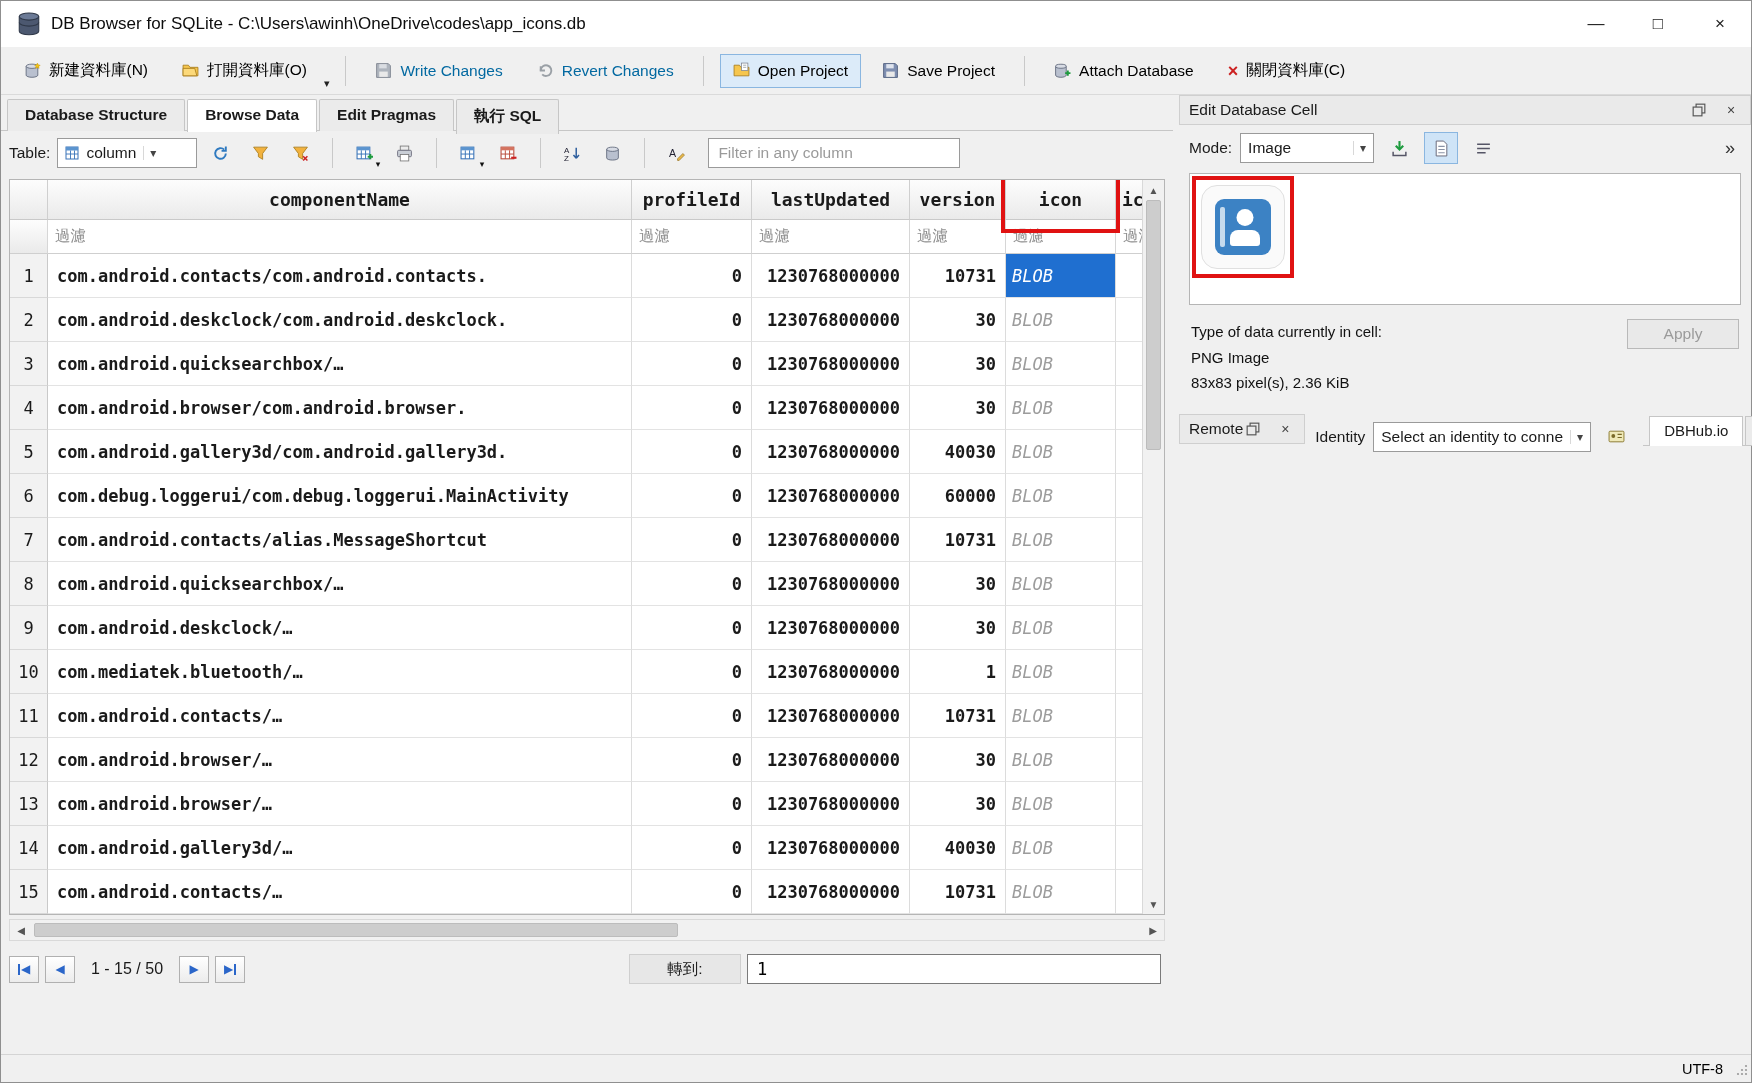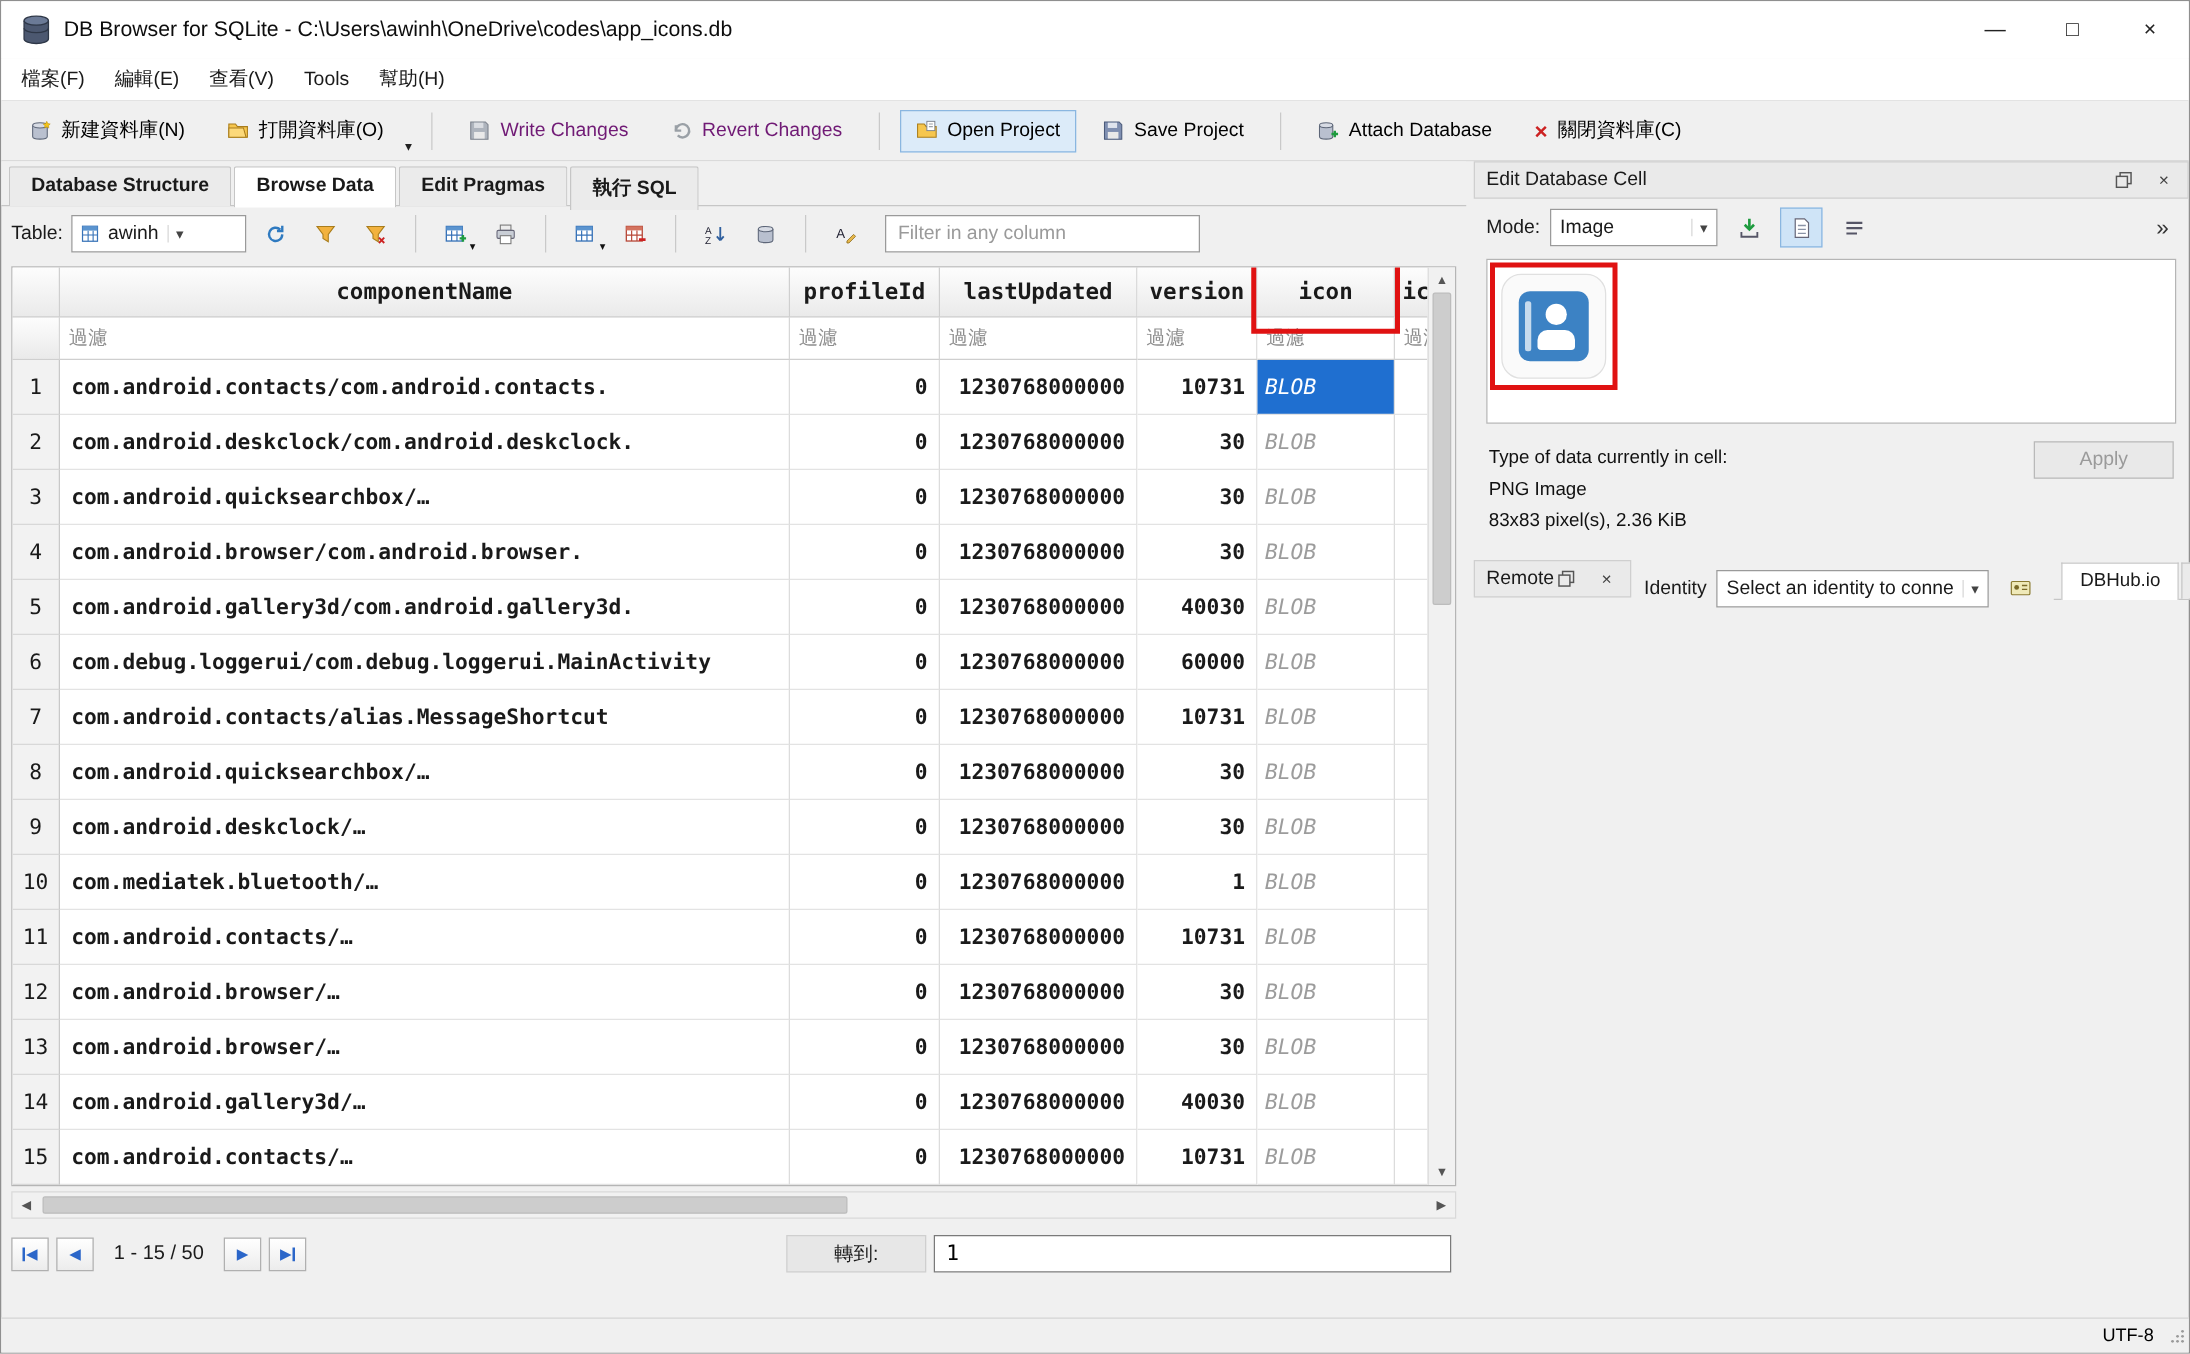--- a/index.html
+++ b/index.html
@@ -15,21 +15,21 @@
   .win-controls { margin-left:auto; display:flex; height:100%; }
   .win-btn { width:62px; height:100%; display:flex; align-items:center; justify-content:center; font-size:17px; color:#222; background:transparent; border:none; }
 
   
   .menubar { height:34px; background:#fff; display:flex; align-items:center; padding:0 4px; border-bottom:1px solid #e3e3e3; flex:0 0 auto; }
   .menu-item { padding:5px 12px; font-size:15.5px; }
 
   
   .toolbar { height:48px; background:#f0f0f0; display:flex; align-items:center; padding:0 10px; gap:8px; border-bottom:1px solid #dadada; flex:0 0 auto; }
   .tb-btn { display:flex; align-items:center; gap:8px; padding:7px 12px; font-size:15.5px; border:1px solid transparent; background:transparent; }
-  .tb-btn.disabled { color:#701a75; }
+  .tb-btn.disabled { color:#0369a1; }
   .tb-btn.highlight { background:#dcebf9; border-color:#8ab6e0; }
   .tb-sep { width:1px; height:30px; background:#c9c9c9; margin:0 8px; }
   .tb-caret { font-size:11px; color:#222; align-self:flex-end; padding-bottom:4px; margin-left:-4px; }
   .ic { width:17px; height:17px; display:block; }
   .ic14 { width:14px; height:14px; display:block; }
   .red-x { color:#cc2222; font-weight:bold; font-size:18px; line-height:1; }
 
   
   .workspace { flex:1 1 auto; display:flex; min-height:0; }
   .main-left { width:1172px; flex:0 0 auto; display:flex; flex-direction:column; min-height:0; }
@@ -151,27 +151,20 @@
         </svg>
     </span>
     <span class="title-text">DB Browser for SQLite - C:\Users\awinh\OneDrive\codes\app_icons.db</span>
     <div class="win-controls">
       <button class="win-btn">—</button>
       <button class="win-btn">□</button>
       <button class="win-btn">×</button>
     </div>
   </div>
 
-  <div class="menubar">
-    <span class="menu-item">檔案(F)</span>
-    <span class="menu-item">編輯(E)</span>
-    <span class="menu-item">查看(V)</span>
-    <span class="menu-item">Tools</span>
-    <span class="menu-item">幫助(H)</span>
-  </div>
 
   <div class="toolbar">
     <button class="tb-btn">
       <span>
           <svg class="ic" viewBox="0 0 16 16">
             <path d="M2 4v8.4c0 1.1 2.5 2 5.5 2s5.5-.9 5.5-2V4" fill="#b9c0cf" stroke="#5d6678" stroke-width=".8"></path>
             <ellipse cx="7.5" cy="4" rx="5.5" ry="2" fill="#d7dbe4" stroke="#5d6678" stroke-width=".8"></ellipse>
             <path d="M12.6 1l.8 1.7 1.8.3-1.3 1.3.3 1.8-1.6-.9-1.6.9.3-1.8L10 3l1.8-.3z" fill="#f5c518" stroke="#b98c00" stroke-width=".4"></path>
           </svg>
         </span>
@@ -259,21 +252,21 @@
       <div class="controls">
         <span class="lab">Table:</span>
         <div class="combo" style="width:140px">
           <span>
               <svg class="ic14" viewBox="0 0 14 14">
                 <rect x="1" y="1" width="12" height="12" fill="#fff" stroke="#3873b8"></rect>
                 <rect x="1" y="1" width="12" height="3.5" fill="#5b94cf"></rect>
                 <path d="M1 8h12M5.5 4.5v8.5M9.5 4.5v8.5" stroke="#3873b8" stroke-width=".9"></path>
               </svg>
             </span>
-          <span class="ctext">awinh</span>
+          <span class="ctext">column</span>
           <span class="carrow">▾</span>
         </div>
         <button class="tool-btn">
           <span>
               <svg class="ic" viewBox="0 0 16 16">
                 <path d="M13 8a5 5 0 1 1-1.5-3.6" fill="none" stroke="#2f7ac0" stroke-width="1.8"></path>
                 <path d="M13 1.5v4h-4" fill="none" stroke="#2f7ac0" stroke-width="1.8"></path>
               </svg>
             </span>
         </button>

